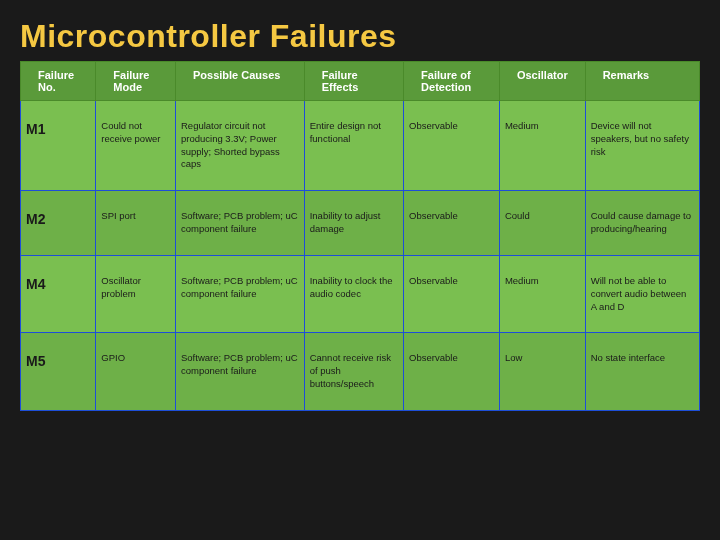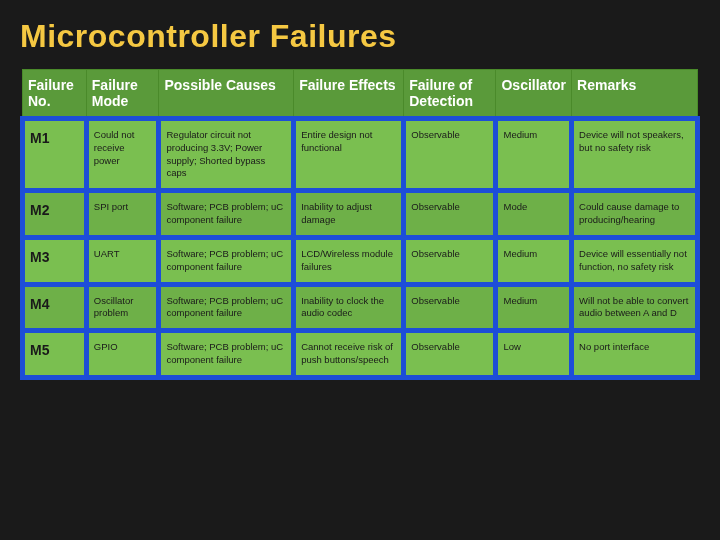--- a/index.html
+++ b/index.html
@@ -13,51 +13,51 @@
     .page {
       width: 720px;
       height: 540px;
       background: #1a1a1a;
       padding: 18px 20px 12px 20px;
     }
     .title {
       color: #f5c842;
       font-size: 32px;
       font-weight: bold;
-      margin-bottom: 14px;
+      margin-bottom: 6px;
       letter-spacing: 0.5px;
     }
     table {
       width: 100%;
       border-collapse: collapse;
       font-size: 10.5px;
     }
     thead tr {
       background: #5a9a3a;
       color: #fff;
     }
     thead th {
-      padding: 7px 5px;
+      padding: 7px 17px;
       text-align: left;
       font-weight: bold;
-      font-size: 14px;
+      font-size: 11px;
       vertical-align: top;
       border: 1px solid #4a8a2a;
     }
     tbody tr {
       background: #7abf50;
       color: #1a1a1a;
     }
     tbody tr:nth-child(even) {
       background: #6eb048;
     }
     tbody td {
-      padding: 8px 5px;
+      padding: 19px 5px;
       vertical-align: top;
-      border: 5px solid #1d4ed8;
+      border: 1px solid #1d4ed8;
       font-size: 9.5px;
       line-height: 1.35;
     }
     .row-id {
       font-size: 14px;
       font-weight: bold;
       color: #1a1a1a;
     }
   </style>
 </head>
@@ -86,45 +86,36 @@
           <td>Observable</td>
           <td>Medium</td>
           <td>Device will not speakers, but no safety risk</td>
         </tr>
         <tr>
           <td class="row-id">M2</td>
           <td>SPI port</td>
           <td>Software; PCB problem; uC component failure</td>
           <td>Inability to adjust damage</td>
           <td>Observable</td>
-          <td>Mode</td>
+          <td>Could</td>
           <td>Could cause damage to producing/hearing</td>
-        </tr>
-        <tr>
-          <td class="row-id">M3</td>
-          <td>UART</td>
-          <td>Software; PCB problem; uC component failure</td>
-          <td>LCD/Wireless module failures</td>
-          <td>Observable</td>
-          <td>Medium</td>
-          <td>Device will essentially not function, no safety risk</td>
         </tr>
         <tr>
           <td class="row-id">M4</td>
           <td>Oscillator problem</td>
           <td>Software; PCB problem; uC component failure</td>
           <td>Inability to clock the audio codec</td>
           <td>Observable</td>
           <td>Medium</td>
           <td>Will not be able to convert audio between A and D</td>
         </tr>
         <tr>
           <td class="row-id">M5</td>
           <td>GPIO</td>
           <td>Software; PCB problem; uC component failure</td>
           <td>Cannot receive risk of push buttons/speech</td>
           <td>Observable</td>
           <td>Low</td>
-          <td>No port interface</td>
+          <td>No state interface</td>
         </tr>
       </tbody>
   </table>
 </div>
 
 </body></html>

